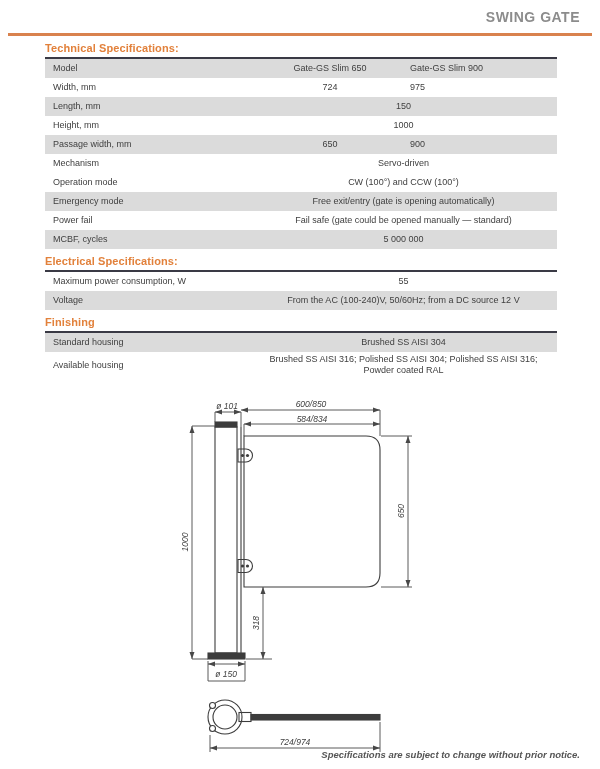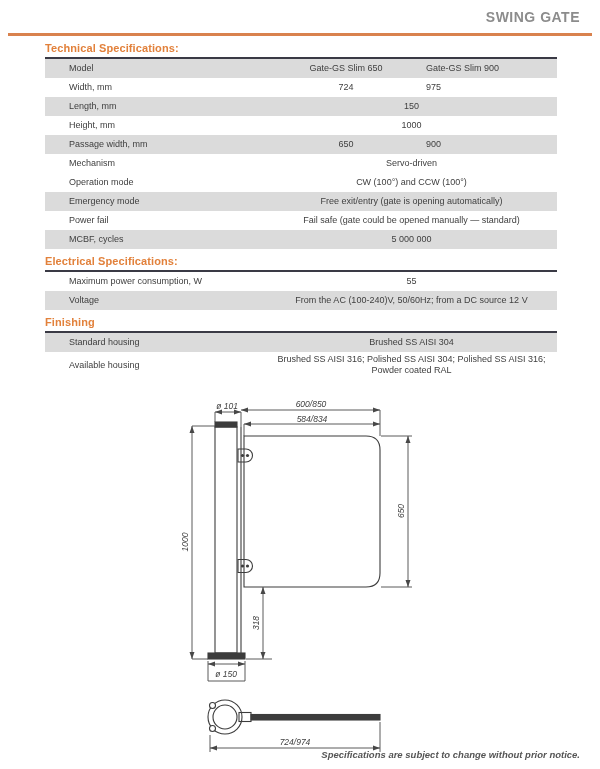--- a/index.html
+++ b/index.html
@@ -15,21 +15,21 @@
   }
   
   .content{position:absolute;top:36px;left:45px;width:512px;}
   .sec-heading{
     color:#e2813b;font-weight:bold;font-size:11px;margin:6px 0 3px 0;letter-spacing:.1px;
   }
   .spec-table{border-top:2px solid #3a3a45;}
   .row{display:flex;align-items:center;min-height:19px;font-size:9px;line-height:11px;}
   .row.shade{background:#dbdbdb;}
   .cell{box-sizing:border-box;}
-  .cell.label{width:205px;padding:2px 4px 2px 8px;text-align:left;margin-left:16px;}
+  .cell.label{width:205px;padding:2px 4px 2px 8px;text-align:left;}
   .cell.v1{width:160px;text-align:center;padding:2px 0;}
   .cell.v2{flex:1;text-align:left;padding:2px 0;}
   .cell.span{flex:1;text-align:center;padding:2px 6px;}
   
   .drawing{position:absolute;top:395px;left:0;width:600px;height:374px;font-style:italic;}
   .drawing svg{display:block;}
   
   .footer-note{
     position:absolute;top:749px;right:20px;font-size:9.5px;font-style:italic;color:#555;font-weight:bold;
   }

